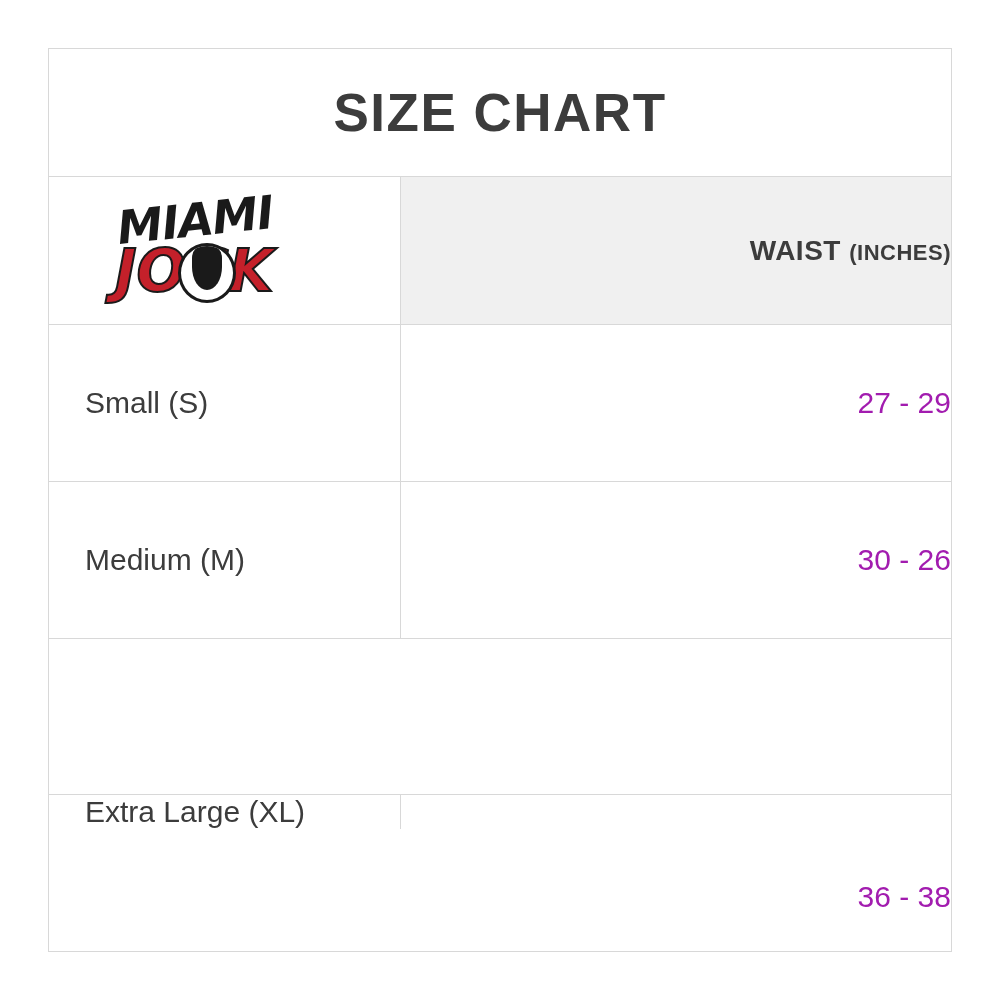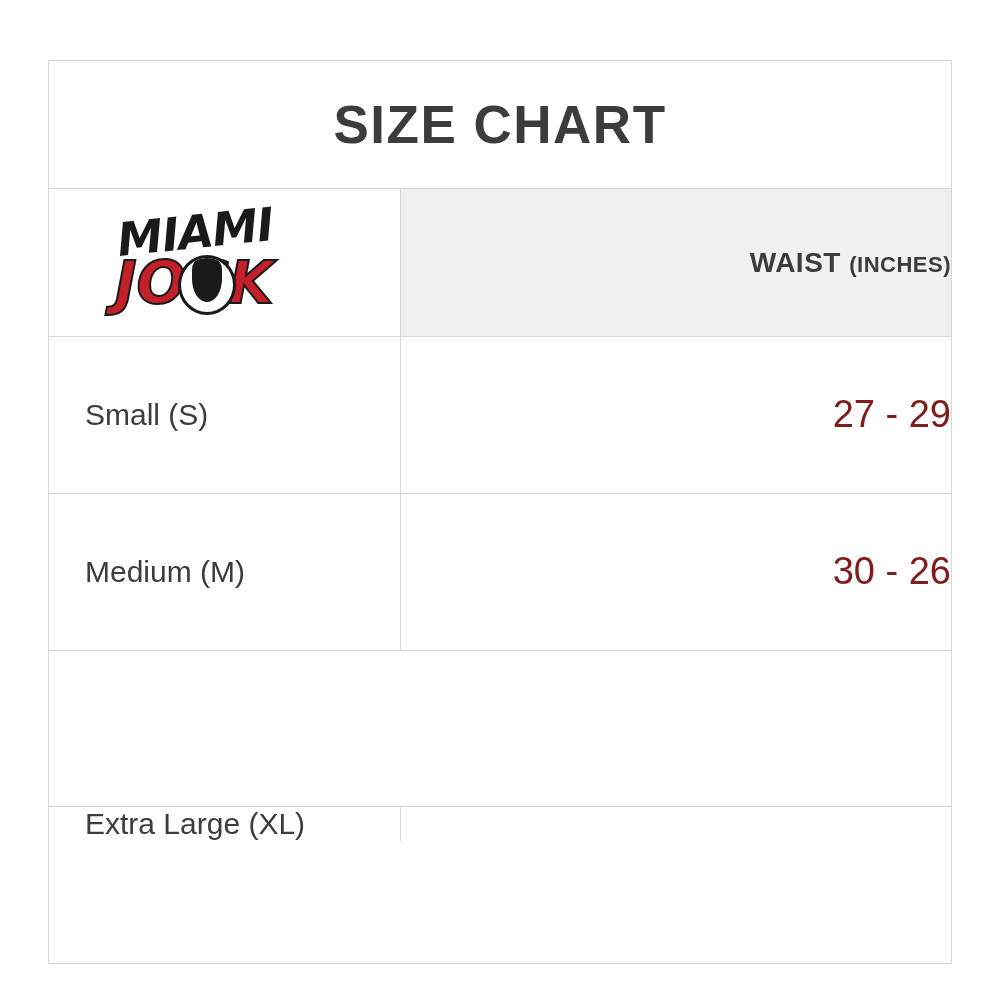--- a/index.html
+++ b/index.html
@@ -22,21 +22,20 @@
   .chart-wrap {
     position: absolute;
     left: 48px;
     top: 48px;
     width: 904px;
     height: 904px;
     border: 1px solid #d8d8d8;
     box-sizing: border-box;
     display: flex;
     flex-direction: column;
-    margin-top: 12px;
   }
 
   .title-row {
     height: 128px;
     border-bottom: 1px solid #d8d8d8;
     display: flex;
     align-items: center;
     justify-content: center;
     box-sizing: border-box;
   }
@@ -99,22 +98,22 @@
     flex-direction: column;
   }
 
   .size-label {
     font-size: 30px;
     color: #3c3c3c;
     padding-left: 36px;
   }
 
   .value-label {
-    font-size: 38px;
-    color: #7f1d1d;
+    font-size: 30px;
+    color: #a21caf;
   }
 
   
   .logo {
     position: relative;
     width: 250px;
     height: 115px;
     margin-left: 60px;
   }
   .logo-miami {
@@ -215,16 +214,19 @@
       </div>
     </div>
 
     <div class="data-row">
     </div>
 
     <div class="data-row">
       <div class="cell-left">
         <div class="size-label">Extra Large (XL)</div>
       </div>
+      <div class="cell-right">
+        <div class="value-label">36 - 38</div>
+      </div>
     </div>
 
   </div>
 </div>
 
 </body></html>

